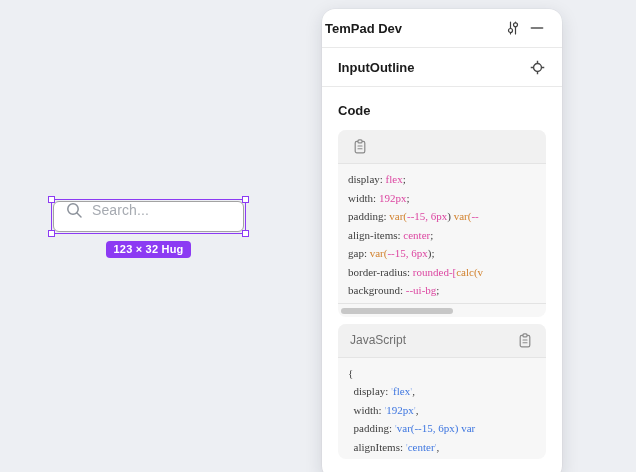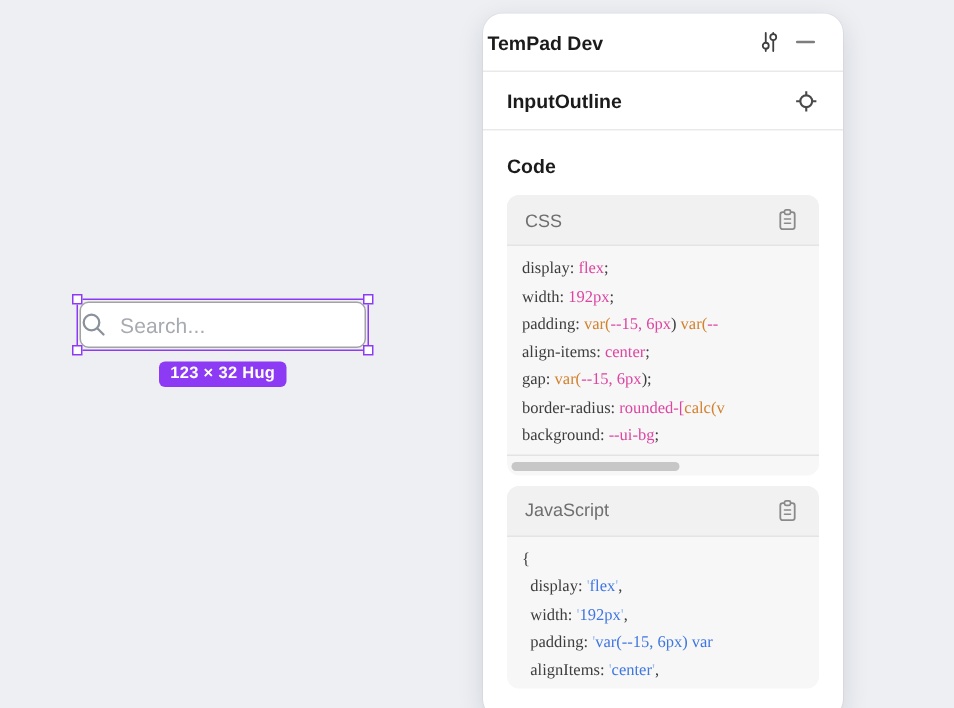--- a/index.html
+++ b/index.html
@@ -9,21 +9,21 @@
   .canvas {
     position:relative; width:636px; height:472px;
     background:#edeff3; overflow:hidden;
   }
 
   
   .selection-wrap { position:absolute; left:52px; top:200px; width:193px; height:33px; }
   .search-box {
     position:absolute; inset:1px; background:#ffffff;
     border:1px solid #a3a3a3; border-radius:6px;
-    display:flex; align-items:center; gap:9px; 
+    display:flex; gap:9px; padding-left:12px;
   }
   .search-placeholder { font-size:14px; color:#a6aab1; letter-spacing:.1px; }
   .sel-outline {
     position:absolute; inset:-1px;
     border:1.5px solid var(--accent-purple, #8c3af3);
   }
   .handle {
     position:absolute; width:7px; height:7px; background:#ffffff;
     border:1px solid var(--accent-purple, #8c3af3);
   }
@@ -140,21 +140,20 @@
           <line x1="0.8" y1="8" x2="4" y2="8" stroke="#4a4a4a" stroke-width="1.5"></line>
           <line x1="12" y1="8" x2="15.2" y2="8" stroke="#4a4a4a" stroke-width="1.5"></line>
         </svg>
       </span>
     </div>
 
     <div class="section-label">Code</div>
 
     <div class="code-block first">
       <div class="block-header">
-        <span class="block-label">CSS</span>
         <span class="icon-btn">
           <svg width="14" height="15" viewBox="0 0 14 15">
             <rect x="2.2" y="2.4" width="9.6" height="11.4" rx="1.6" fill="none" stroke="currentColor" stroke-width="1.2"></rect>
             <rect x="5" y="0.9" width="4" height="3" rx="1" fill="#f1f1f1" stroke="currentColor" stroke-width="1.2"></rect>
             <line x1="5" y1="7" x2="9" y2="7" stroke="currentColor" stroke-width="1.1" stroke-linecap="round"></line>
             <line x1="5" y1="9.8" x2="9" y2="9.8" stroke="currentColor" stroke-width="1.1" stroke-linecap="round"></line>
           </svg>
         </span>
       </div>
       <div class="code-area">

